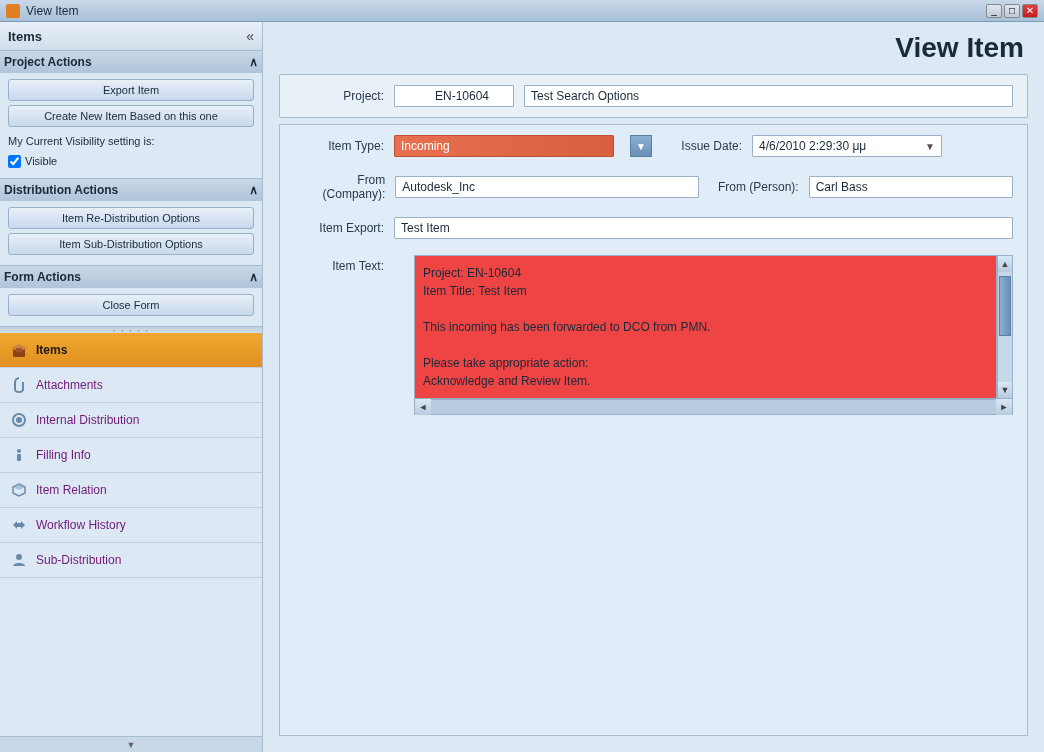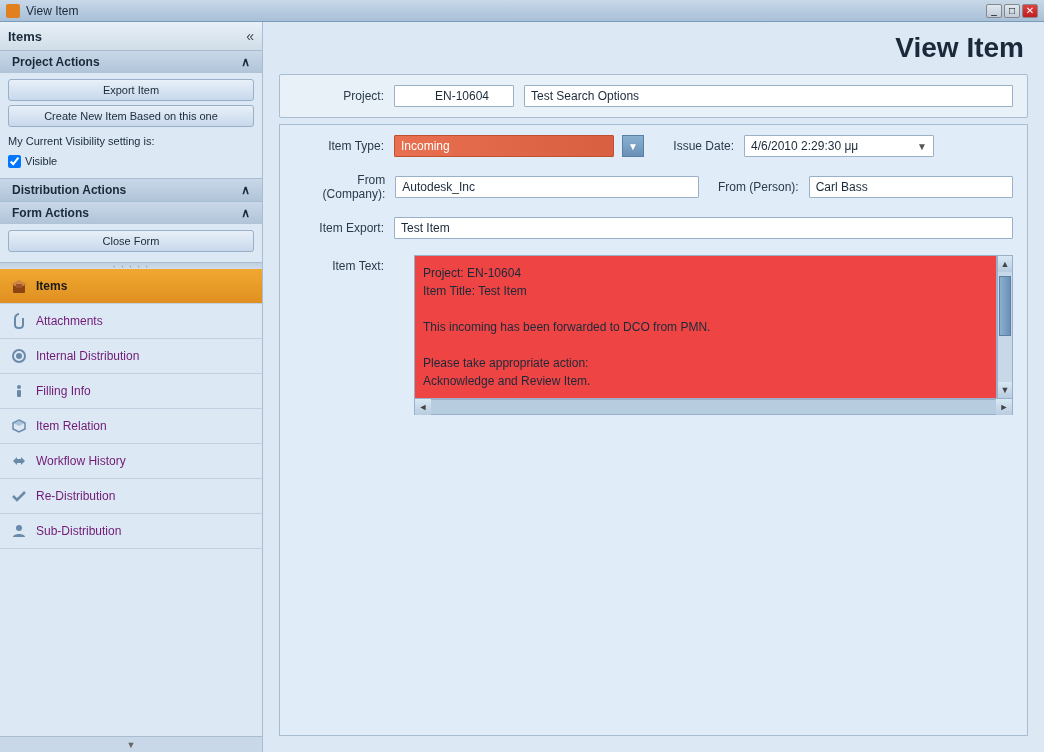--- a/index.html
+++ b/index.html
@@ -81,21 +81,21 @@
       color: #444;
       cursor: pointer;
     }
 
     
     .accordion-section {
       border-bottom: 1px solid #a8bdd0;
     }
     .accordion-header {
       background: linear-gradient(to bottom, #c8d8e8, #b0c4d8);
-      padding: 4px 12px;
+      padding: 4px 4px;
       display: flex;
       align-items: center;
       justify-content: space-between;
       cursor: pointer;
       font-size: 12px;
       font-weight: bold;
       color: #1a2a3a;
     }
     .accordion-content {
       background: #dce8f4;
@@ -227,21 +227,21 @@
       color: #1a2a3a;
       height: 22px;
     }
 
     .project-id { width: 120px; padding-left: 40px; }
     .project-name { flex: 1; }
 
     .item-type-container {
       display: flex;
       align-items: center;
-      gap: 8px;
+      gap: 16px;
     }
     .item-type-input {
       background: linear-gradient(to right, #e87050, #d86040);
       border: 1px solid #c05030;
       border-radius: 1px;
       padding: 3px 6px;
       font-size: 12px;
       color: white;
       height: 22px;
       width: 220px;
@@ -400,20 +400,24 @@
           <span>Visible</span>
         </div>
       </div>
     </div>
 
     <div class="accordion-section">
       <div class="accordion-header">
         <span>Distribution Actions</span>
         <span class="chevron-icon">∧</span>
       </div>
+      <div class="accordion-content">
+        <button class="action-btn">Item Re-Distribution Options</button>
+        <button class="action-btn">Item Sub-Distribution Options</button>
+      </div>
     </div>
 
     <div class="accordion-section">
       <div class="accordion-header">
         <span>Form Actions</span>
         <span class="chevron-icon">∧</span>
       </div>
       <div class="accordion-content">
         <button class="action-btn">Close Form</button>
       </div>
@@ -477,28 +481,20 @@
 
       <div class="nav-item">
         <div class="nav-icon">
           <svg width="16" height="16" viewBox="0 0 16 16">
             <path d="M2 8 L6 4 L6 6 L10 6 L10 4 L14 8 L10 12 L10 10 L6 10 L6 12 Z" fill="#6a8aaa"></path>
           </svg>
         </div>
         <span>Workflow History</span>
       </div>
 
-      <div class="nav-item">
-        <div class="nav-icon">
-          <svg width="16" height="16" viewBox="0 0 16 16">
-            <path d="M2 8 L6 12 L14 4" stroke="#6a8aaa" fill="none" stroke-width="2.5"></path>
-          </svg>
-        </div>
-        <span>Re-Distribution</span>
-      </div>
 
       <div class="nav-item">
         <div class="nav-icon">
           <svg width="16" height="16" viewBox="0 0 16 16">
             <circle cx="8" cy="5" r="3" fill="#6a8aaa"></circle>
             <path d="M2 14 C2 10 14 10 14 14" fill="#6a8aaa"></path>
           </svg>
         </div>
         <span>Sub-Distribution</span>
       </div>

